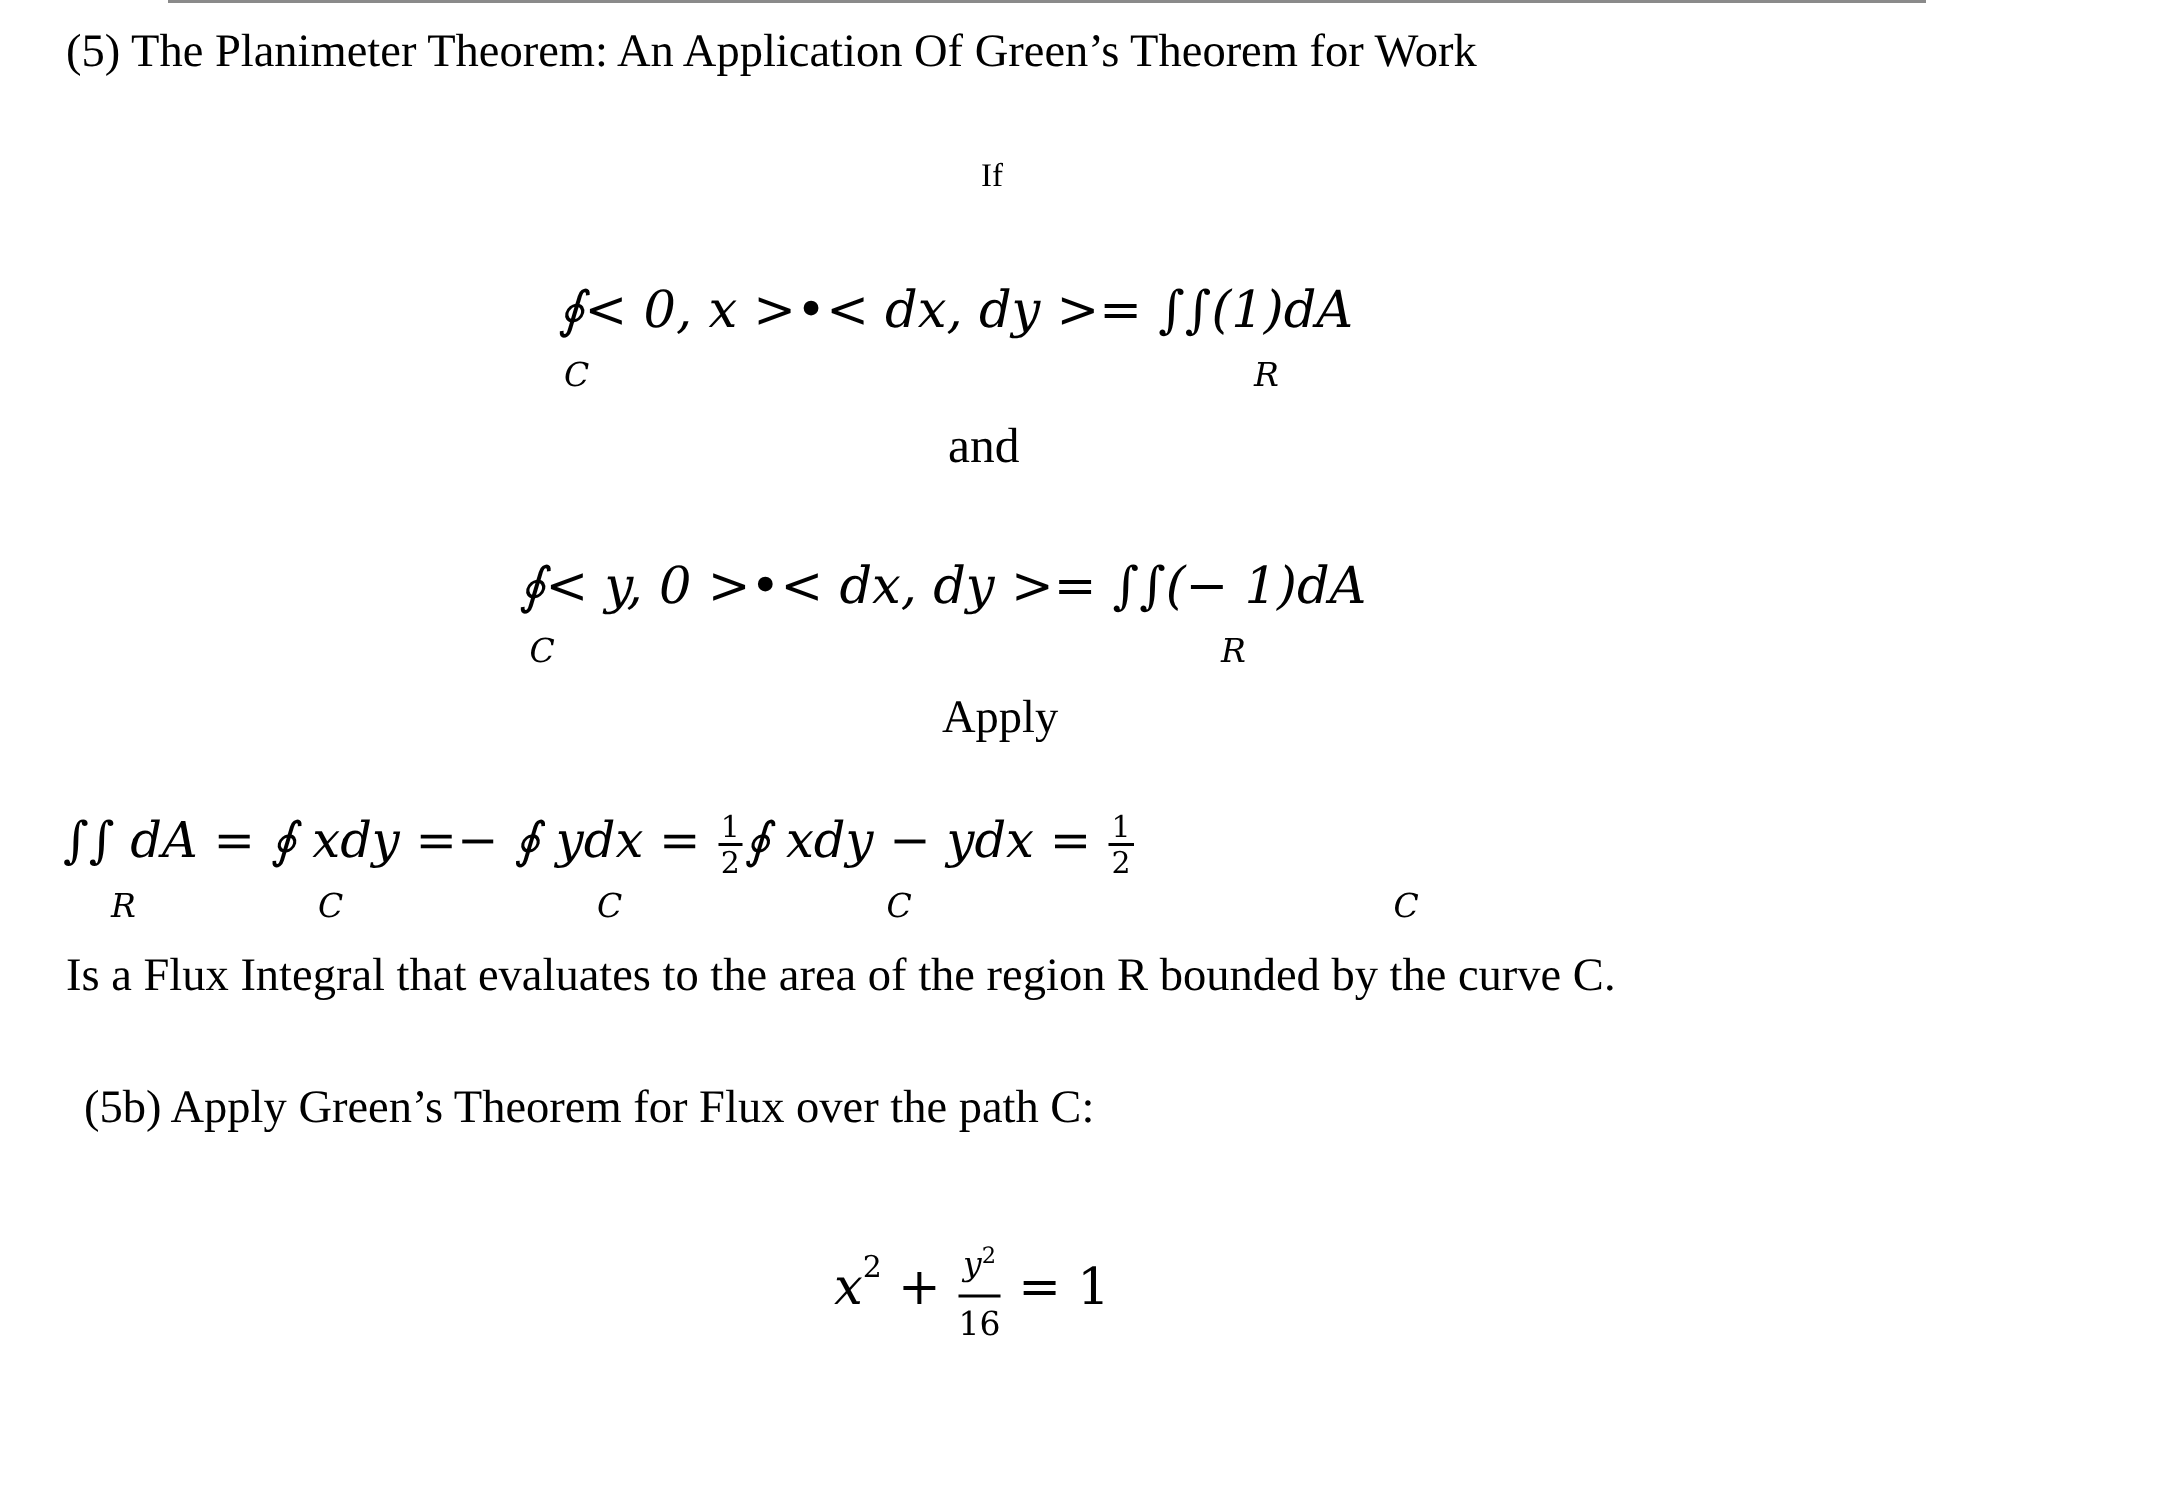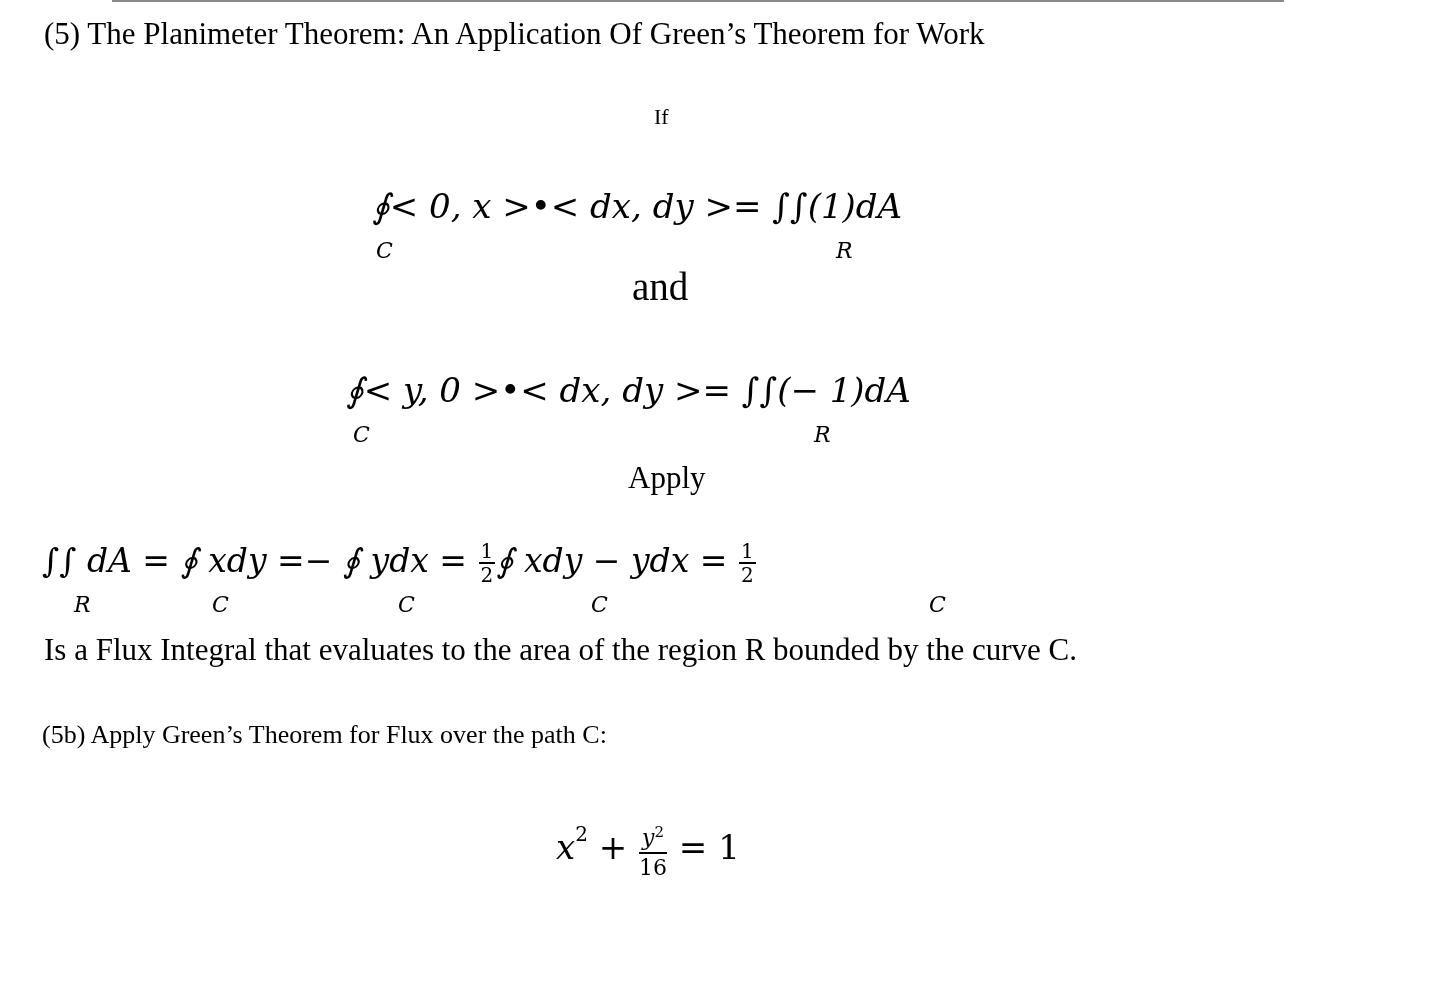--- a/index.html
+++ b/index.html
@@ -25,21 +25,21 @@
 <div class="abs serif heading" style="left:44px; top:16px;font-family:Liberation Serif, serif;">(5) The Planimeter Theorem: An Application Of Green’s Theorem for Work</div>
 
 <div class="abs serif" style="left:654px; top:104px; font-size:22px;">If</div>
 
 <div class="abs math eq" style="left:372px; top:186px;">
   <span class="it">∮&lt; 0, x &gt;•&lt; dx, dy &gt;= ∫∫(1)dA</span>
 </div>
 <div class="abs sub" style="left:376px; top:238px;">C</div>
 <div class="abs sub" style="left:836px; top:238px;">R</div>
 
-<div class="abs serif" style="left:632px; top:264px; font-size:39px;text-align:right;">and</div>
+<div class="abs serif" style="left:632px; top:280px; font-size:33px;text-align:right;">and</div>
 
 <div class="abs math eq" style="left:346px; top:370px;text-align:center;">
   <span class="it">∮&lt; y, 0 &gt;•&lt; dx, dy &gt;= ∫∫(− 1)dA</span>
 </div>
 <div class="abs sub" style="left:353px; top:422px;">C</div>
 <div class="abs sub" style="left:814px; top:422px;">R</div>
 
 <div class="abs serif" style="left:628px; top:460px; font-size:31px;">Apply</div>
 
 <div class="abs math eq" style="left:42px; top:540px; font-size:33px;">
@@ -48,20 +48,20 @@
   <span class="frac"><span class="num">1</span><span class="den">2</span></span>
 </div>
 <div class="abs sub" style="left:74px; top:592px;">R</div>
 <div class="abs sub" style="left:212px; top:592px;">C</div>
 <div class="abs sub" style="left:398px; top:592px;">C</div>
 <div class="abs sub" style="left:591px; top:592px;">C</div>
 <div class="abs sub" style="left:929px; top:592px;">C</div>
 
 <div class="abs serif" style="left:44px; top:632px; font-size:31px;">Is a Flux Integral that evaluates to the area of the region R bounded by the curve C.</div>
 
-<div class="abs serif" style="left:42px; top:720px; font-size:26px;">(5b) Apply Green’s Theorem for Flux over the path C:</div>
+<div class="abs serif" style="left:56px; top:720px; font-size:31px;">(5b) Apply Green’s Theorem for Flux over the path C:</div>
 
 <div class="abs math" style="left:556px; top:818px; font-size:34px;">
   <span class="it">x</span><span class="sup">2</span>
   <span>+</span>
-  <span class="frac" style="font-size:22px; line-height:28px;"><span class="num it"><span>y</span><span style="font-size:15px; vertical-align:8px; font-style:normal;">2</span></span><span class="den">16</span></span>
+  <span class="frac" style="font-size:22px; line-height:38px;"><span class="num it"><span>y</span><span style="font-size:15px; vertical-align:8px; font-style:normal;">2</span></span><span class="den">16</span></span>
   <span>= 1</span>
 </div>
 
 </body></html>

